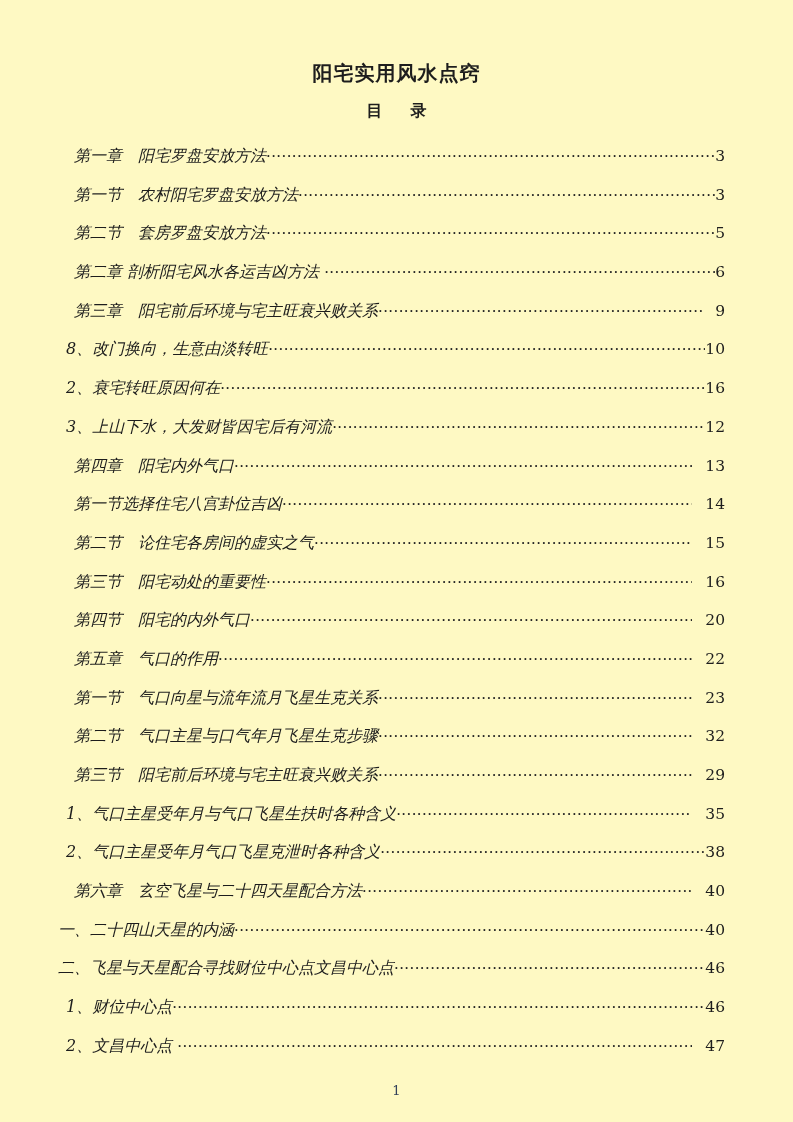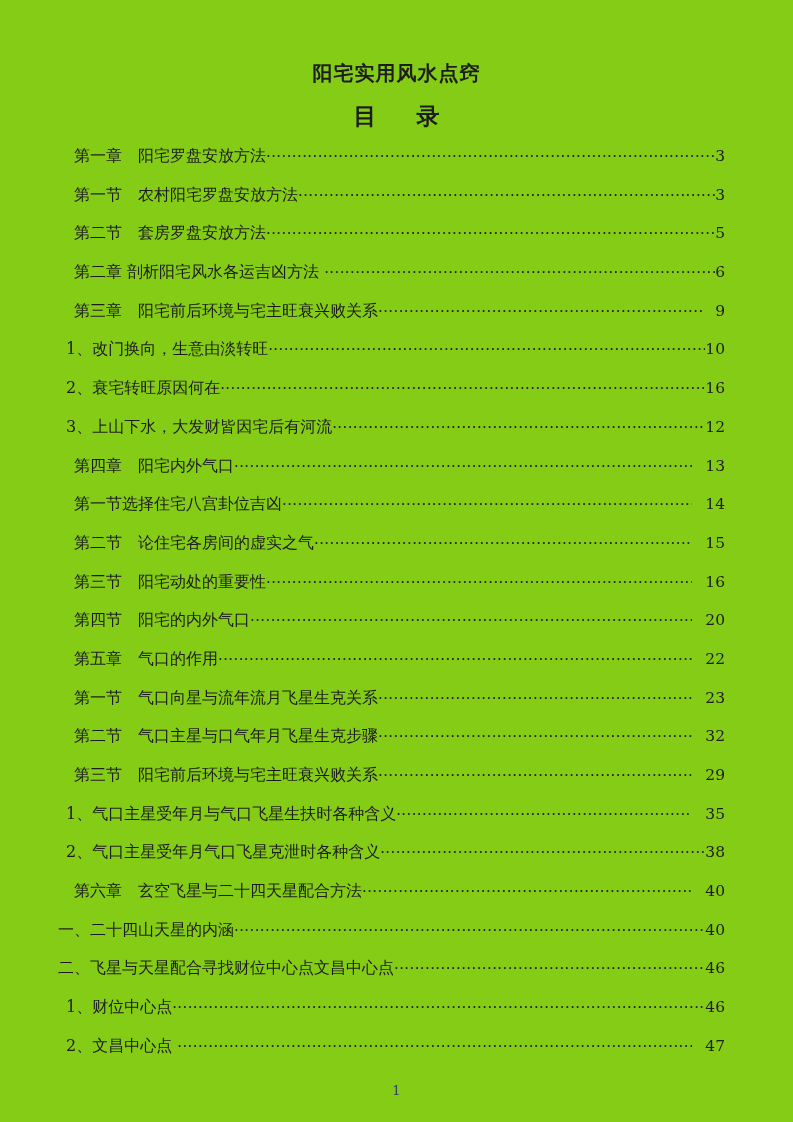--- a/index.html
+++ b/index.html
@@ -4,21 +4,21 @@
 <style>
   html, body {
     margin: 0;
     padding: 0;
     background: #ffffff;
   }
   .page {
     position: relative;
     width: 793px;
     height: 1122px;
-    background: #84cc16;
+    background: #fef9c3;
     overflow: hidden;
     font-family: "DejaVu Serif", "Liberation Serif", serif;
     color: #1d1d1d;
   }
   .book-title {
     position: absolute;
     top: 60px;
     left: 0;
     width: 100%;
     text-align: center;
@@ -26,21 +26,21 @@
     font-weight: bold;
     letter-spacing: 1px;
     margin: 0;
   }
   .toc-heading {
     position: absolute;
     top: 101px;
     left: 0;
     width: 100%;
     text-align: center;
-    font-size: 23px;
+    font-size: 16px;
     font-weight: bold;
     white-space: pre;
     margin: 0;
   }
   .toc-list {
     position: absolute;
     top: 137px;
     left: 58px;
     width: 667px;
   }
@@ -48,20 +48,21 @@
     display: flex;
     align-items: baseline;
     height: 38.7px;
     line-height: 38.7px;
     font-size: 16px;
     white-space: nowrap;
   }
   .toc-row .label {
     flex: none;
     white-space: pre;
+    font-style: italic;
   }
   .toc-row .dots {
     flex: 1 1 auto;
     overflow: hidden;
     white-space: nowrap;
     letter-spacing: 0.4px;
     font-size: 15px;
     color: #222222;
   }
   .toc-row .gap {
@@ -125,21 +126,21 @@
         <span class="gap no-gap"></span>
         <span class="pagenum">6</span>
       </div>
       <div class="toc-row indent-chapter">
         <span class="label">第三章　阳宅前后环境与宅主旺衰兴败关系</span>
         <span class="dots">····························································································································································································································</span>
         <span class="gap"></span>
         <span class="pagenum">9</span>
       </div>
       <div class="toc-row indent-num">
-        <span class="label">1、改门换向，生意由淡转旺</span>
+        <span class="label">8、改门换向，生意由淡转旺</span>
         <span class="dots">····························································································································································································································</span>
         <span class="gap no-gap"></span>
         <span class="pagenum">10</span>
       </div>
       <div class="toc-row indent-num">
         <span class="label">2、衰宅转旺原因何在</span>
         <span class="dots">····························································································································································································································</span>
         <span class="gap no-gap"></span>
         <span class="pagenum">16</span>
       </div>

